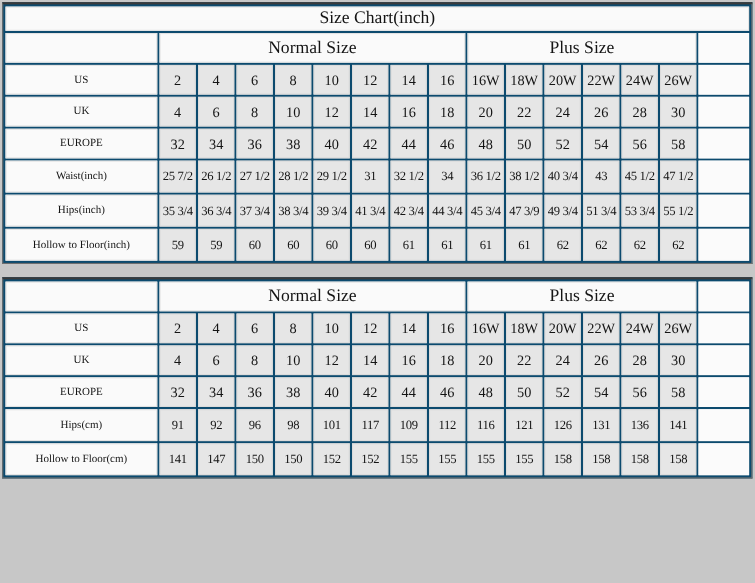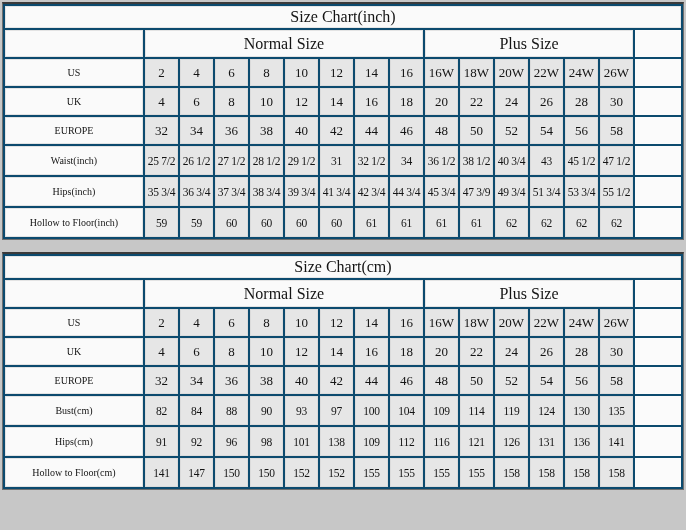--- a/index.html
+++ b/index.html
@@ -233,23 +233,20 @@
       <col class="c-val">
         <col class="c-val">
         <col class="c-val">
         <col class="c-val">
       <col class="c-val">
         <col class="c-val">
       <col class="c-fill">
     </colgroup>
     <thead>
       <tr>
-        <td class="title" colspan="16">Size Chart(cm)</td>
-      </tr>
-      <tr>
         <td class="lbl"></td>
         <td class="grp" colspan="8">Normal Size</td>
         <td class="grp" colspan="6">Plus Size</td>
         <td class="fill"></td>
       </tr>
     </thead>
     <tbody>
         <tr>
           <td class="lbl">US</td>
           <td class="val">2</td>
@@ -298,45 +295,27 @@
           <td class="val">46</td>
           <td class="val">48</td>
           <td class="val">50</td>
           <td class="val">52</td>
           <td class="val">54</td>
           <td class="val">56</td>
           <td class="val">58</td>
           <td class="fill"></td>
         </tr>
         <tr>
-          <td class="lbl">Bust(cm)</td>
-          <td class="val">82</td>
-          <td class="val">84</td>
-          <td class="val">88</td>
-          <td class="val">90</td>
-          <td class="val">93</td>
-          <td class="val">97</td>
-          <td class="val">100</td>
-          <td class="val">104</td>
-          <td class="val">109</td>
-          <td class="val">114</td>
-          <td class="val">119</td>
-          <td class="val">124</td>
-          <td class="val">130</td>
-          <td class="val">135</td>
-          <td class="fill"></td>
-        </tr>
-        <tr>
           <td class="lbl">Hips(cm)</td>
           <td class="val">91</td>
           <td class="val">92</td>
           <td class="val">96</td>
           <td class="val">98</td>
           <td class="val">101</td>
-          <td class="val">138</td>
+          <td class="val">117</td>
           <td class="val">109</td>
           <td class="val">112</td>
           <td class="val">116</td>
           <td class="val">121</td>
           <td class="val">126</td>
           <td class="val">131</td>
           <td class="val">136</td>
           <td class="val">141</td>
           <td class="fill"></td>
         </tr>

